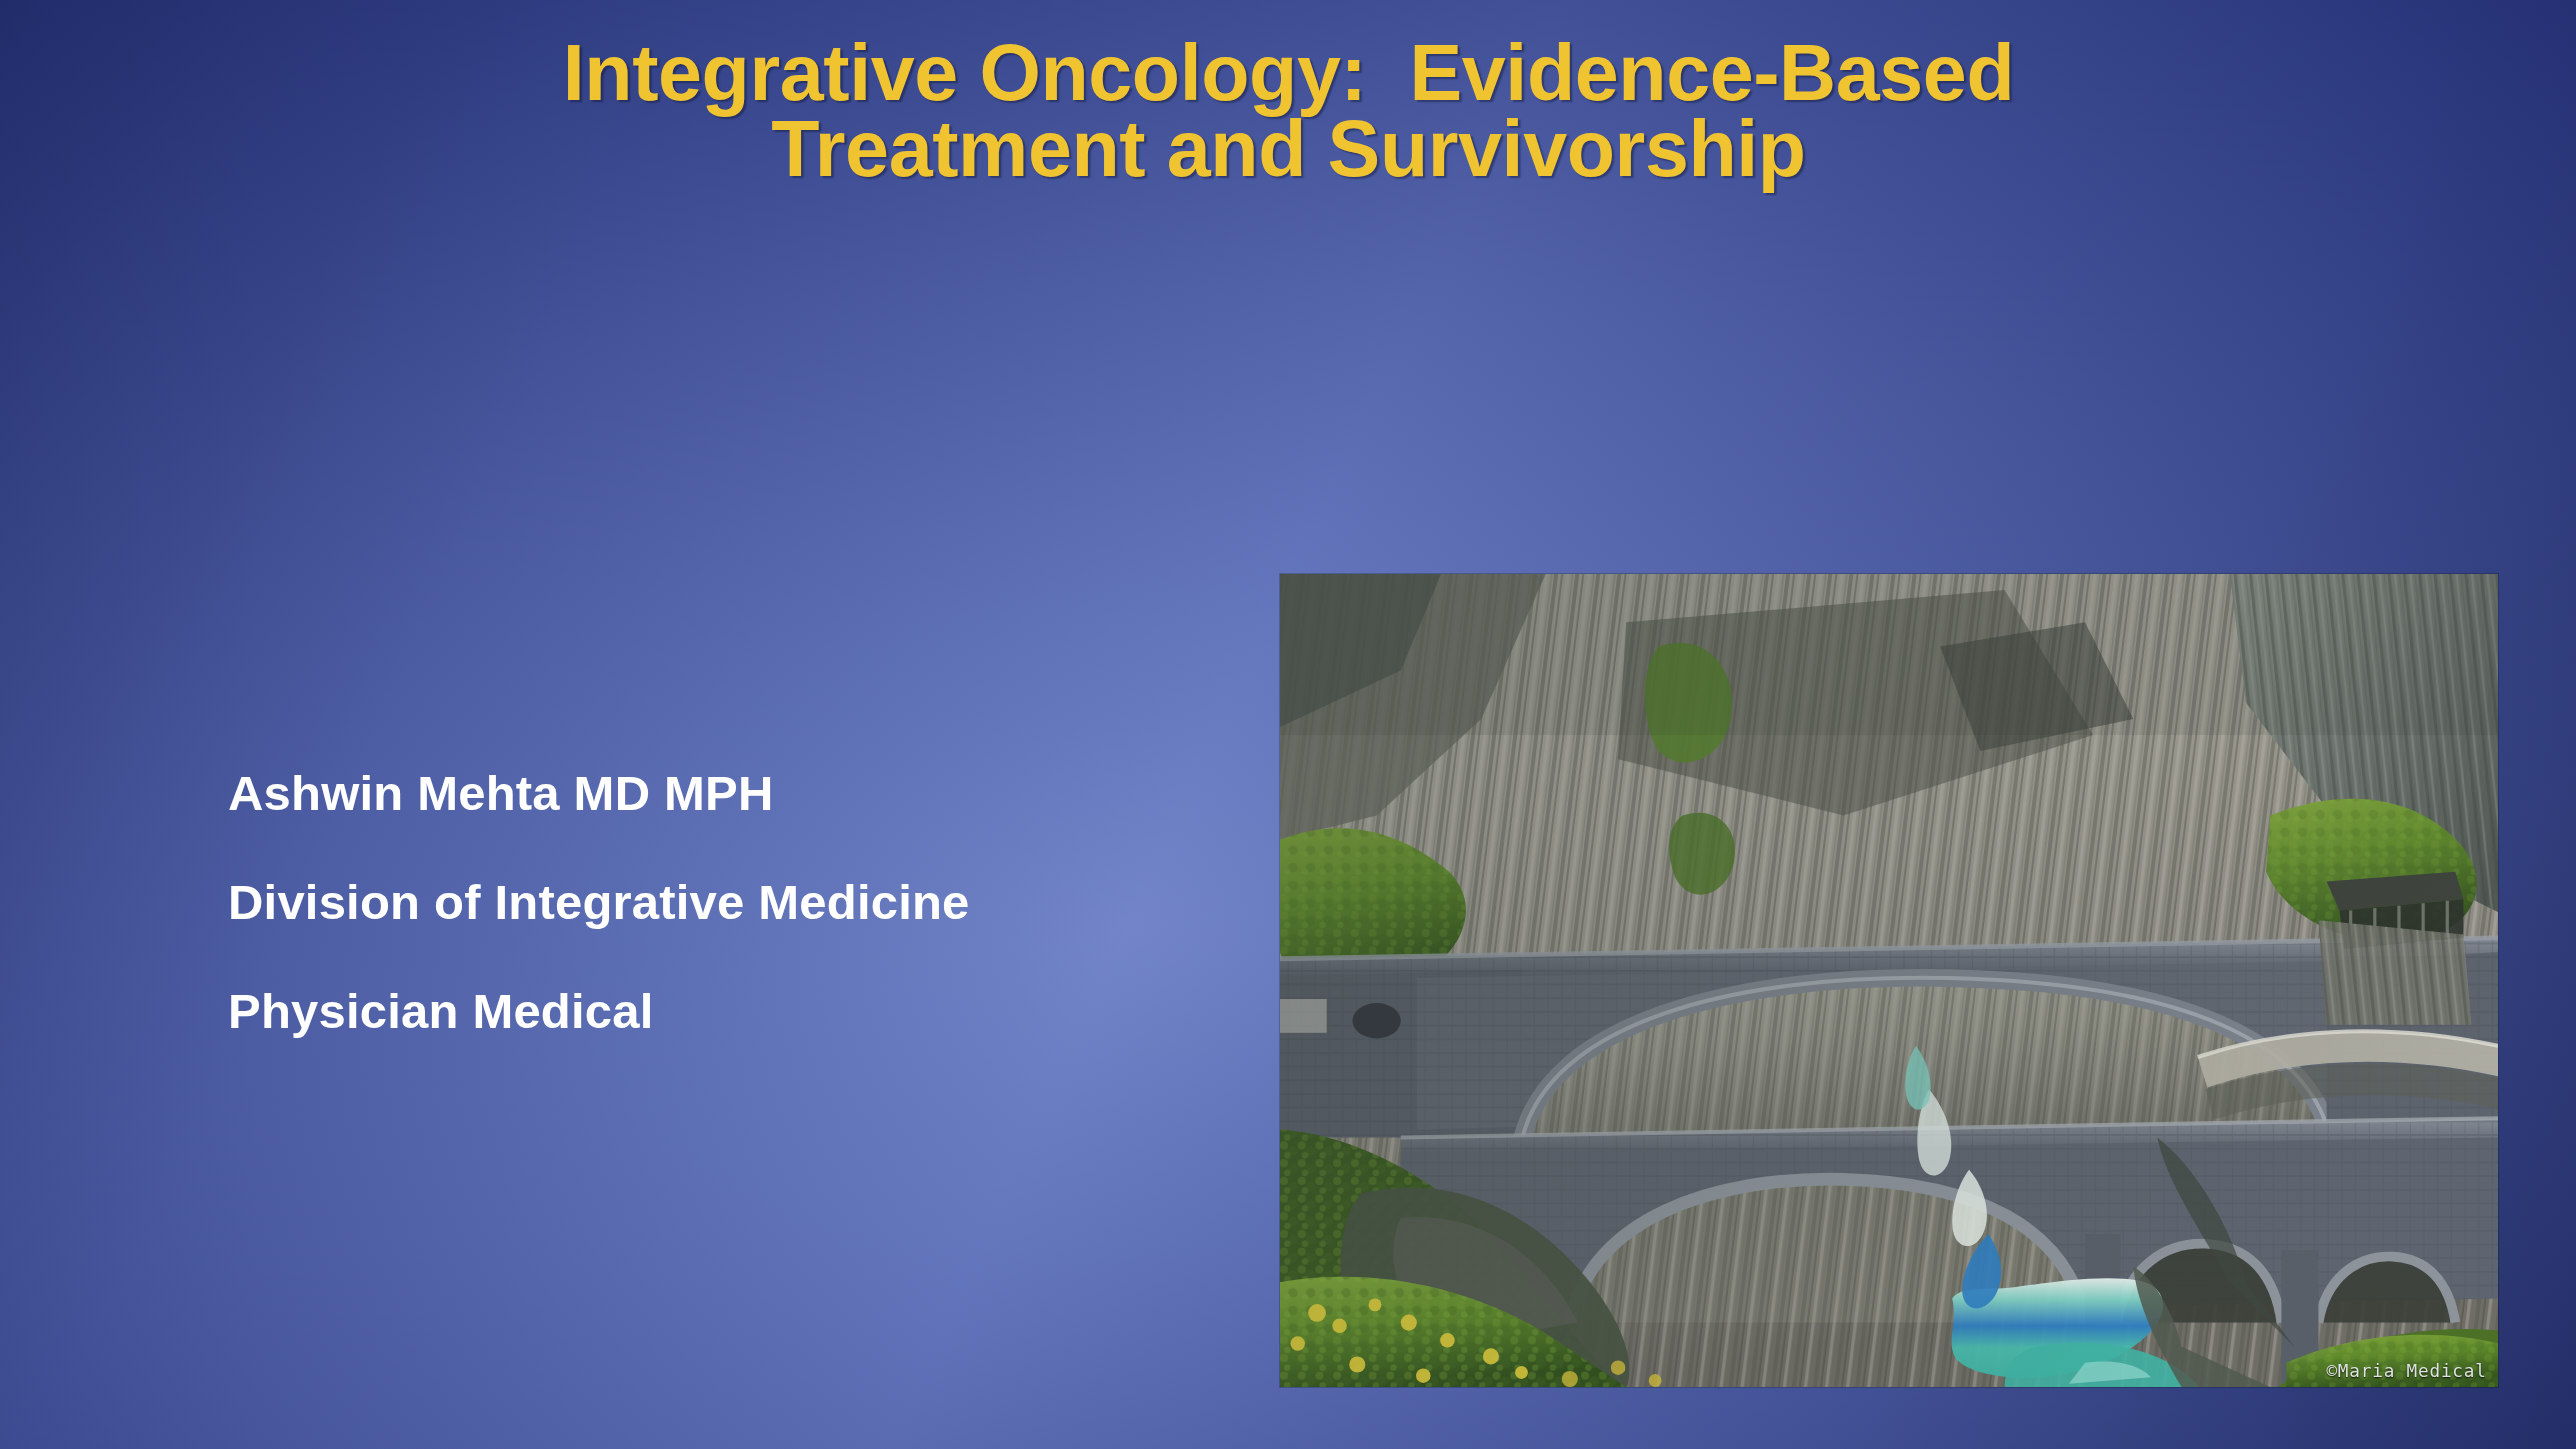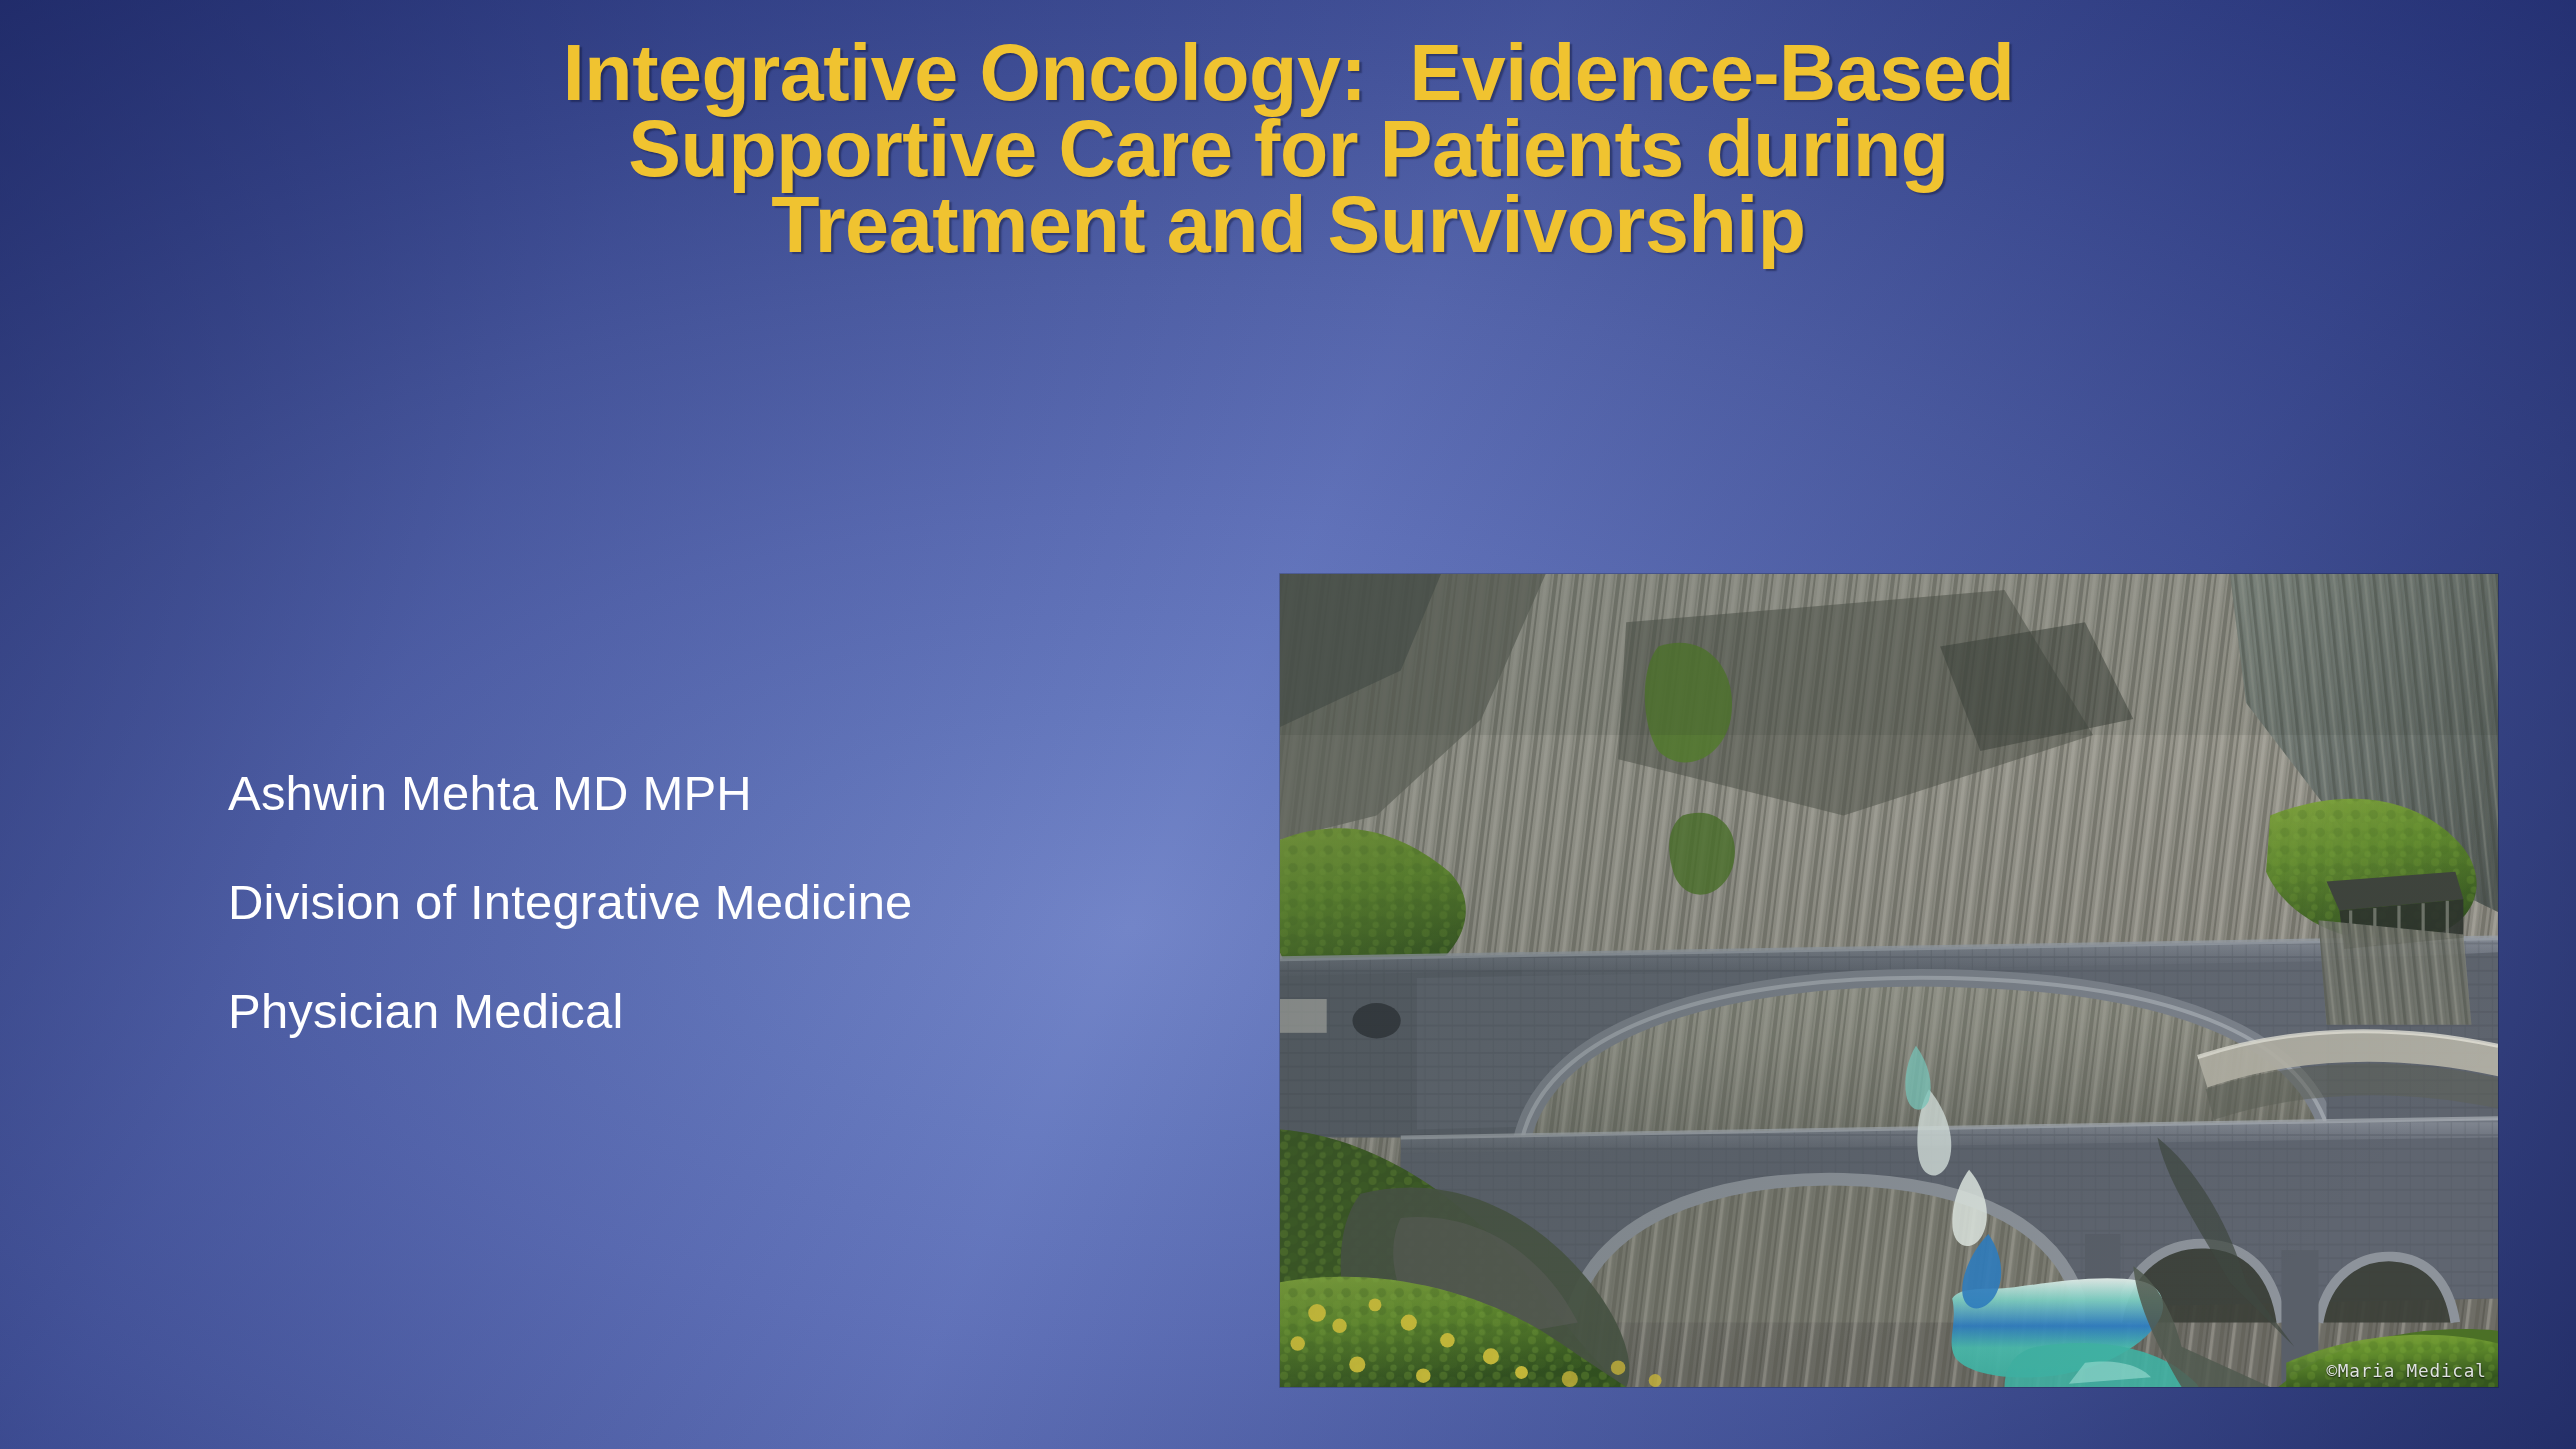--- a/index.html
+++ b/index.html
@@ -64,21 +64,21 @@
 
   
   .body-block {
     position: absolute;
     left: 228px;
     top: 739px;
   }
   .body-line {
     color: #ffffff;
     font-family: "Liberation Sans", sans-serif;
-    font-weight: normal;
+    font-weight: bold;
     font-size: 49px;
     line-height: 109px;
     white-space: pre;
     letter-spacing: 0.2px;
   }
 
   
   .photo {
     position: absolute;
     left: 1280px;
@@ -105,21 +105,20 @@
 </head>
 <body>
 
 <div class="slide">
 
   <div class="bg-base"></div>
   <div class="bg-sheen"></div>
 
   <div class="title-block">
     <div class="title-line">Integrative Oncology:  Evidence-Based</div>
-    <div class="title-line">Supportive Care for Patients during</div>
     <div class="title-line">Treatment and Survivorship</div>
   </div>
 
   <div class="body-block">
     <div class="body-line">Ashwin Mehta MD MPH</div>
     <div class="body-line">Division of Integrative Medicine</div>
     <div class="body-line">Physician Medical</div>
   </div>
 
   <div class="photo">

